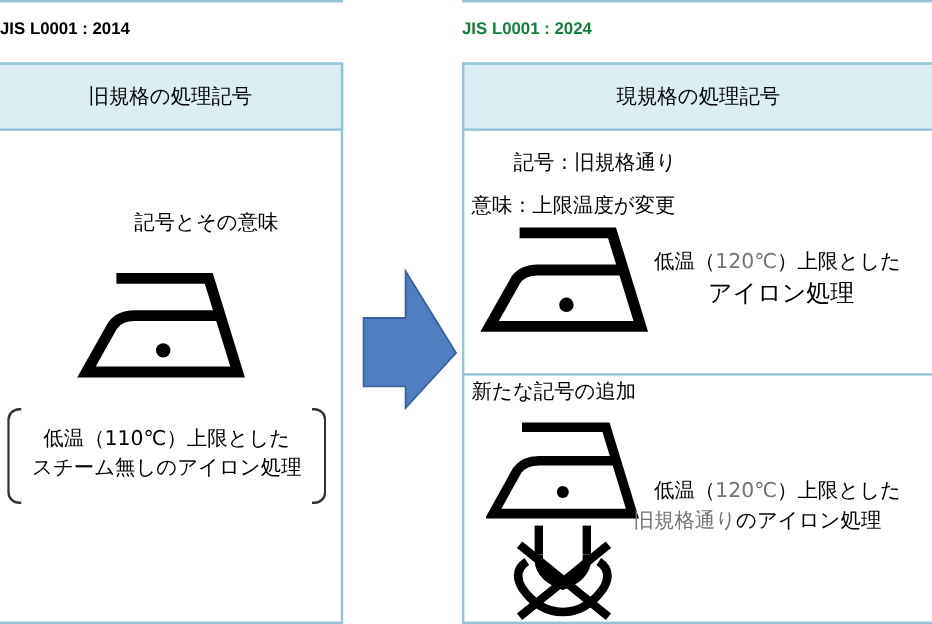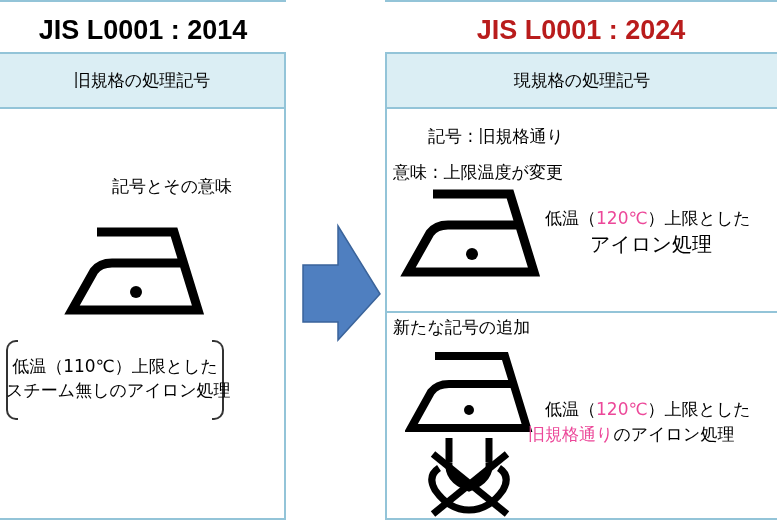--- a/index.html
+++ b/index.html
@@ -1,54 +1,54 @@
 <!DOCTYPE html>
 <html><head>
 <meta charset="utf-8">
 <style>
   html, body { margin:0; padding:0; background:#fff; }
   body { width:777px; height:520px; position:relative; overflow:hidden;
          font-family:"DejaVu Sans", sans-serif; color:#000; }
   .abs { position:absolute; }
-  .title { font-family:"Liberation Sans", sans-serif; font-weight:bold; font-size:27px; text-align:center; }
+  .title { font-family:"Liberation Sans", sans-serif; font-weight:bold; font-size:14px; }
   .panel { border:2px solid #93c4d8; box-sizing:border-box; }
   .head { background:#dbeef4; border:2px solid #93c4d8; box-sizing:border-box;
           font-size:17px; display:flex; align-items:center; justify-content:center; }
   .txt { font-size:16px; line-height:24px; white-space:nowrap; }
-  .red { color:#ec4899;text-align:right; }
+  .red { color:#737373;text-align:right; }
   .bracket { position:absolute; top:0; bottom:0; width:10px; border:2px solid #333; }
 </style>
 </head>
 <body>
 
 <div class="abs" style="left:0;top:0;width:286px;height:2px;background:#93c4d8;"></div>
 <div class="abs" style="left:385px;top:0;width:392px;height:2px;background:#93c4d8;"></div>
 
 <div class="abs title" style="left:0;top:15px;width:286px;">JIS  L0001 : 2014</div>
 <div class="abs panel" style="left:-2px;top:52px;width:288px;height:468px;"></div>
 <div class="abs head" style="left:-2px;top:52px;width:288px;height:57px;">旧規格の処理記号</div>
 <div class="abs txt" style="left:0;top:174px;width:344px;text-align:center;font-size:17px;">記号とその意味</div>
 
 <svg class="abs" style="left:64px;top:226px;" width="140" height="90" viewBox="0 0 140 90">
   <path d="M33 6 H110 L134 84 H8 L30 45 Q36 37 48 37 H118" fill="none" stroke="#000" stroke-width="9" stroke-linejoin="miter"></path>
   <circle cx="72" cy="66" r="6" fill="#000"></circle>
 </svg>
 
-<div class="abs" style="left:6px;top:340px;width:218px;height:80px;">
+<div class="abs" style="left:6px;top:340px;width:266px;height:80px;">
   <div class="bracket" style="left:0;border-right:none;border-radius:10px 0 0 10px;"></div>
   <div class="bracket" style="right:0;border-left:none;border-radius:0 10px 10px 0;"></div>
   <div class="txt" style="position:absolute;top:14px;left:0;right:0;text-align:center;font-size:17px;">低温（110℃）上限とした</div>
   <div class="txt" style="position:absolute;top:38px;left:0;right:0;text-align:center;font-size:17px;">スチーム無しのアイロン処理</div>
 </div>
 
 <svg class="abs" style="left:300px;top:222px;" width="85" height="120" viewBox="0 0 85 120">
   <polygon points="3,43 38,43 38,4 80,72 38,118 38,100 3,100" fill="#4f7fc0" stroke="#3a639a" stroke-width="1.5"></polygon>
 </svg>
 
-<div class="abs title" style="left:385px;top:15px;width:392px;color:#b91c1c;">JIS  L0001 : 2024</div>
+<div class="abs title" style="left:385px;top:15px;width:392px;color:#15803d;">JIS  L0001 : 2024</div>
 <div class="abs panel" style="left:385px;top:52px;width:394px;height:468px;"></div>
 <div class="abs head" style="left:385px;top:52px;width:394px;height:57px;">現規格の処理記号</div>
 
 <div class="abs txt" style="left:393px;top:124px;font-size:17px;margin-left:35px;">記号 : 旧規格通り</div>
 <div class="abs txt" style="left:393px;top:160px;font-size:17px;">意味 : 上限温度が変更</div>
 
 <svg class="abs" style="left:400px;top:188px;" width="140" height="90" viewBox="0 0 140 90">
   <path d="M33 6 H110 L134 84 H8 L30 45 Q36 37 48 37 H118" fill="none" stroke="#000" stroke-width="9"></path>
   <circle cx="72" cy="66" r="6" fill="#000"></circle>
 </svg>

